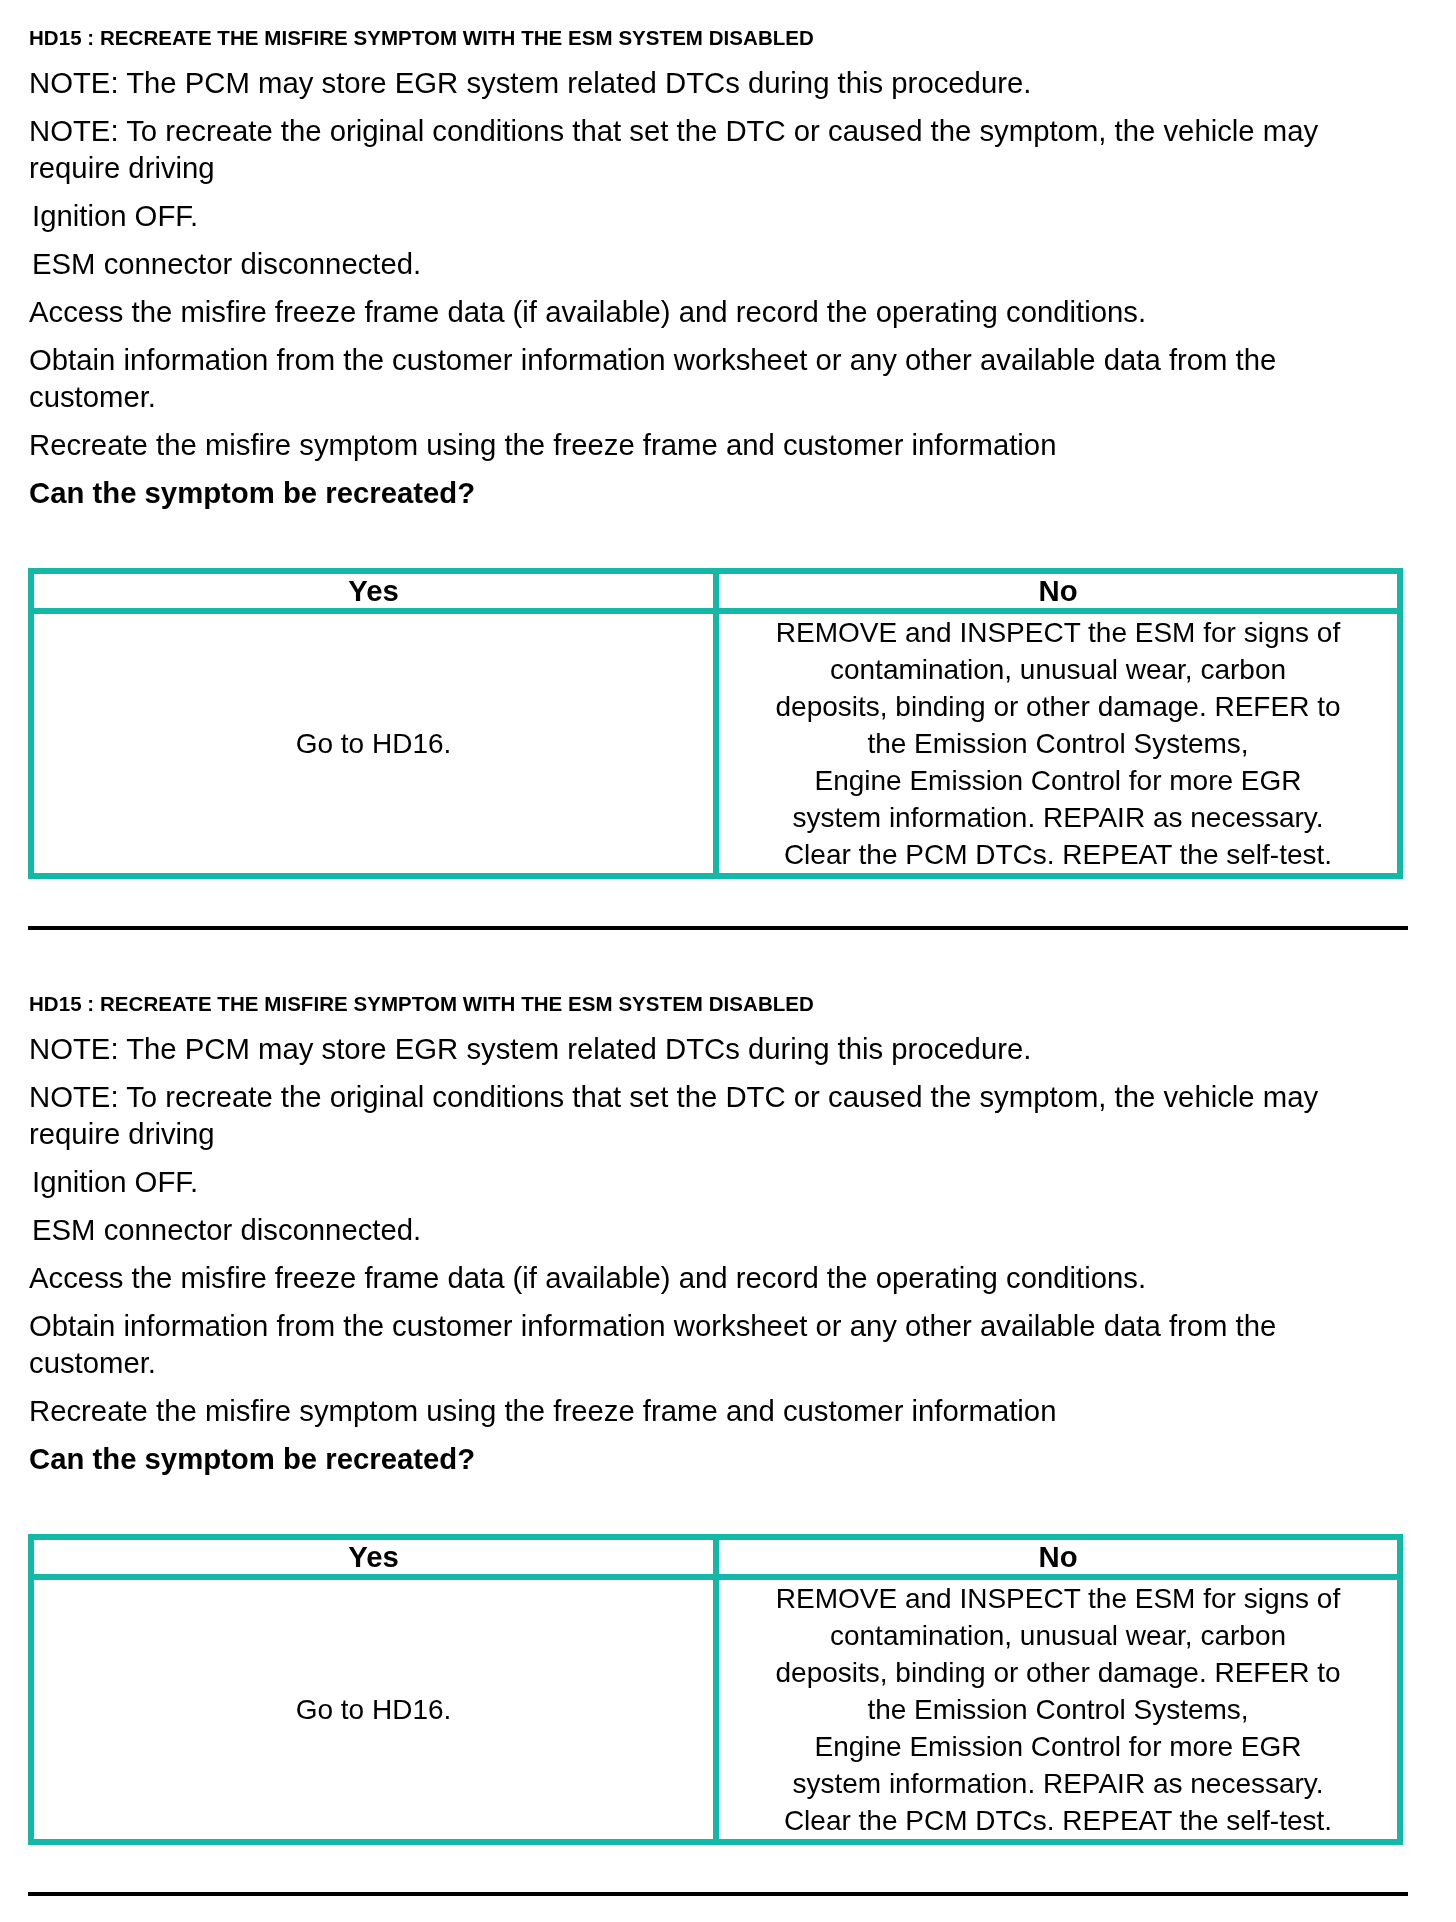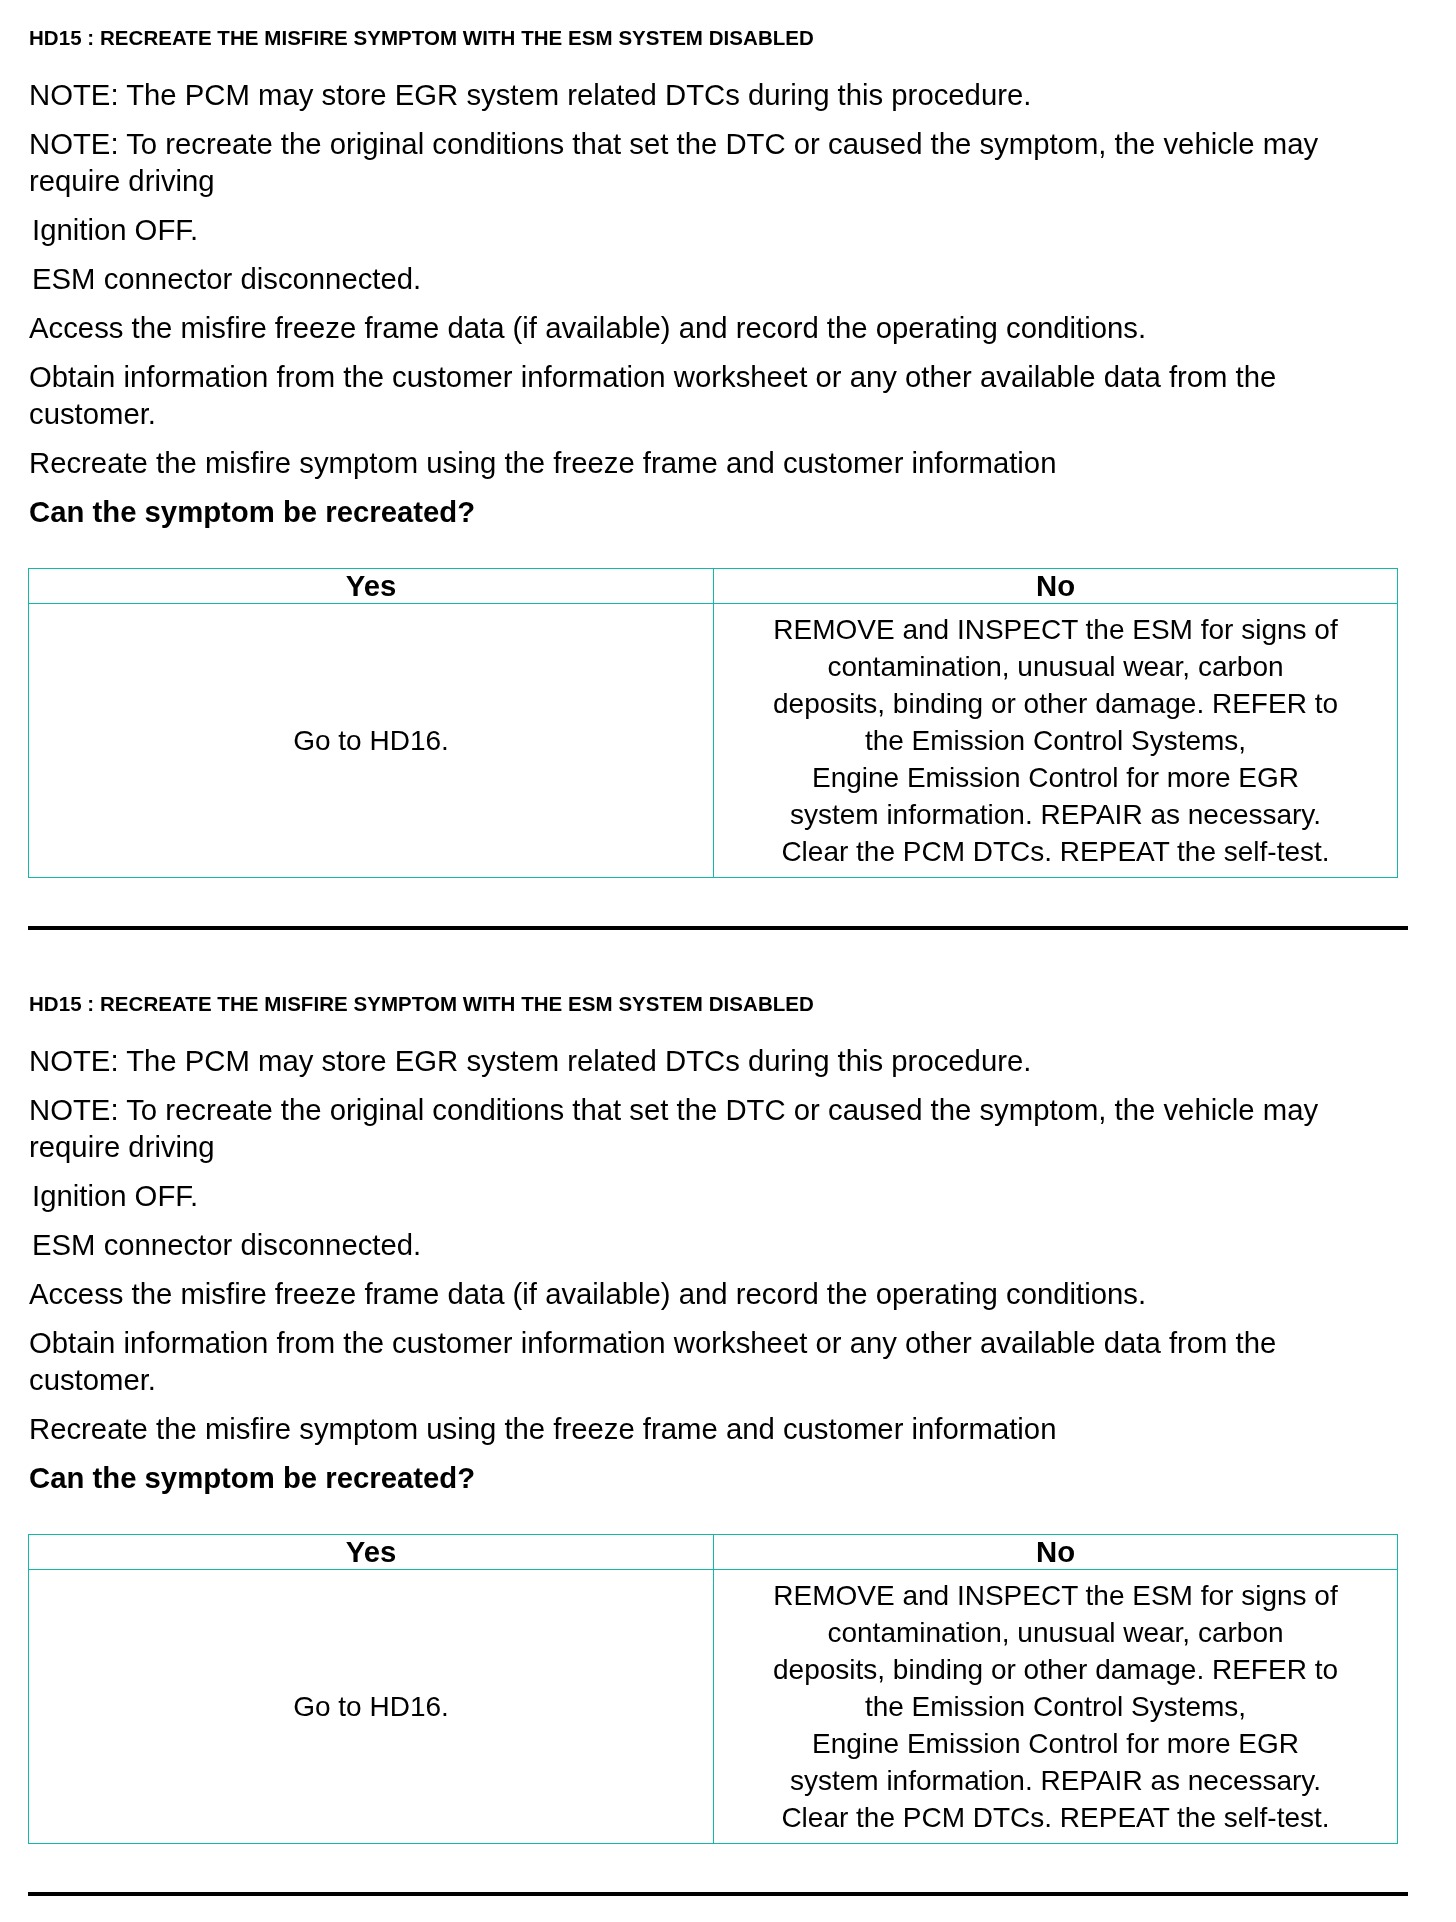--- a/index.html
+++ b/index.html
@@ -35,38 +35,38 @@
     letter-spacing: 0.05px;
     white-space: nowrap;
   }
   .body-block {
     position: absolute;
     left: 29px;
     top: 64px;
     width: 1380px;
   }
   .para {
-    margin: 12px 0 11px 0;
+    margin: 0 0 11px 0;
     font-size: 29.3px;
     line-height: 37px;
   }
   .para.indent { padding-left: 3px; }
   .para.question { font-weight: bold; }
 
   table.decision {
     position: absolute;
     left: 28px;
     top: 568px;
     width: 1369px;
     height: 310px;
     border-collapse: collapse;
     table-layout: fixed;
   }
   table.decision td, table.decision th {
-    border: 1px solid #14b8a6;
+    border: 6px solid #14b8a6;
     padding: 0;
     text-align: center;
   }
   table.decision col.c-yes { width: 685px; }
   table.decision col.c-no  { width: 684px; }
   table.decision th {
     font-weight: bold;
     font-size: 29.3px;
     line-height: 34px;
     height: 34px;

